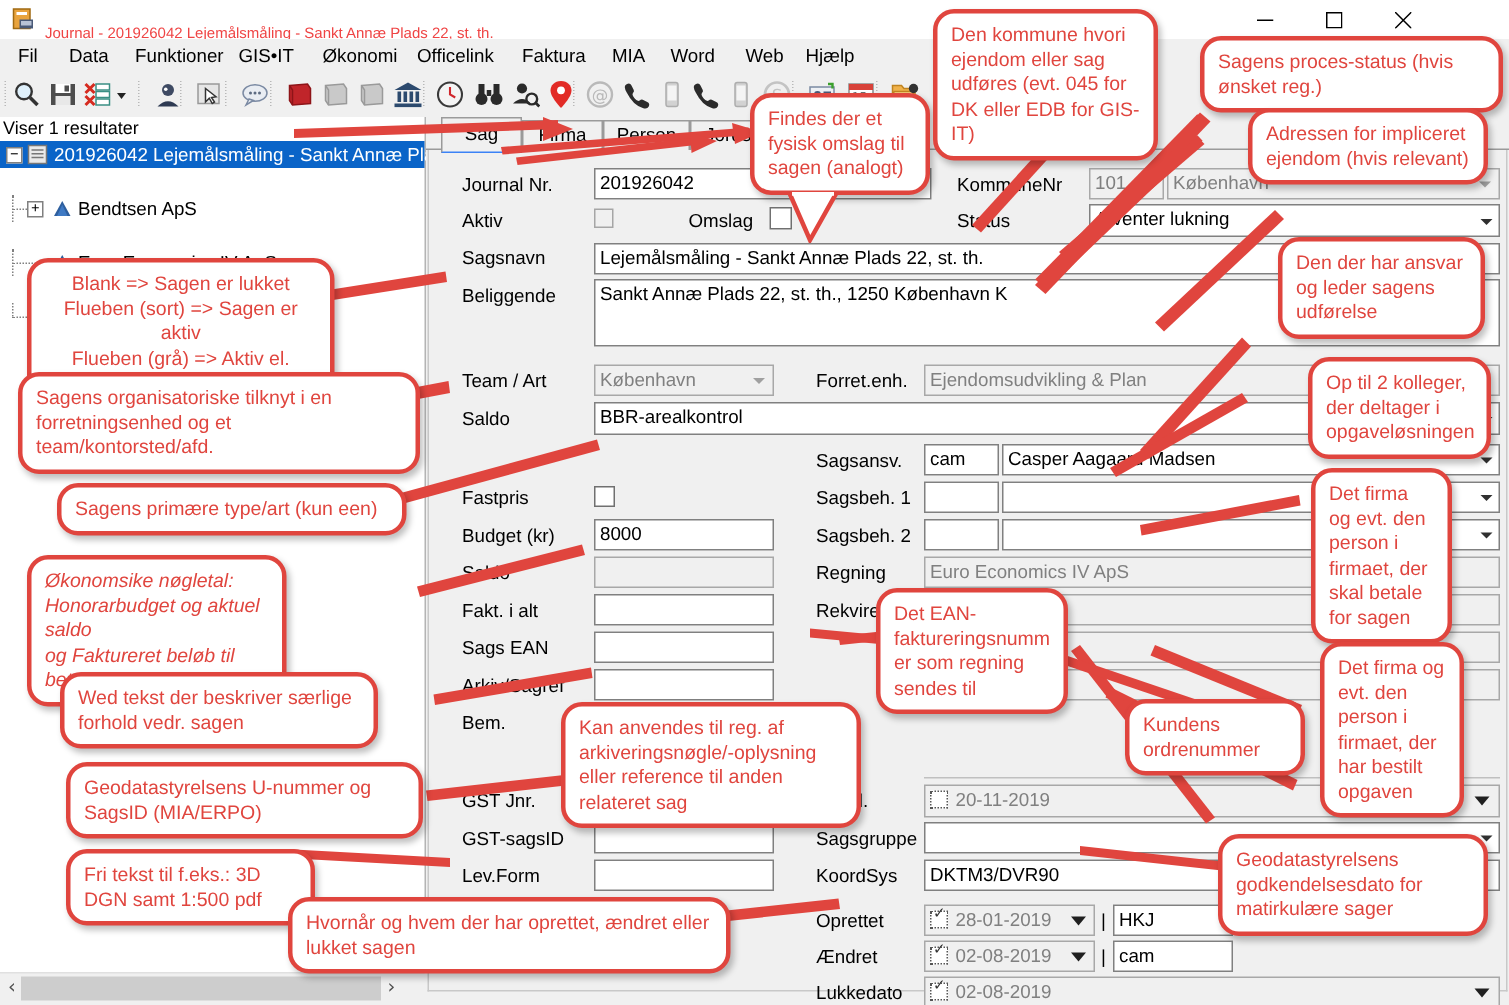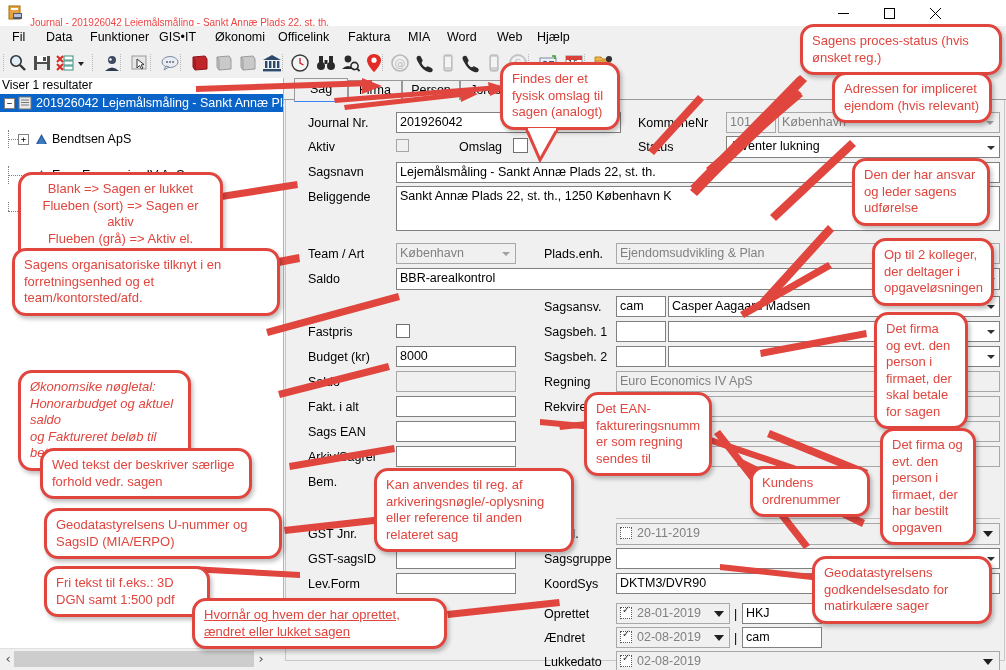--- a/index.html
+++ b/index.html
@@ -396,21 +396,21 @@
 
       <span class="lbl" style="left:22px;top:65px">Sagsnavn</span>
       <div class="fld" style="left:110px;top:62px;width:604px;height:21px">Lejemålsmåling - Sankt Annæ Plads 22, st. th.</div>
 
       <span class="lbl" style="left:22px;top:90px">Beliggende</span>
       <div class="fld" style="left:110px;top:86px;width:604px;height:45px">Sankt Annæ Plads 22, st. th., 1250 København K</div>
 
       <span class="lbl" style="left:22px;top:147px">Team / Art</span>
       <div class="fld ro" style="left:110px;top:143px;width:120px;height:21px">København</div>
       <span class="ddarrow dim" style="left:212px;top:145px"></span>
-      <span class="lbl" style="left:258px;top:147px">Plads.enh.</span>
+      <span class="lbl" style="left:258px;top:147px">Forret.enh.</span>
       <div class="fld ro" style="left:330px;top:143px;width:384px;height:21px">Ejendomsudvikling &amp; Plan</div>
       <span class="ddarrow dim" style="left:696px;top:145px"></span>
 
       <span class="lbl" style="left:22px;top:172px">Saldo</span>
       <div class="fld" style="left:110px;top:168px;width:604px;height:22px">BBR-arealkontrol</div>
       <span class="ddarrow" style="left:697px;top:171px"></span>
 
       <span class="lbl" style="left:258px;top:200px">Sagsansv.</span>
       <div class="fld" style="left:330px;top:196px;width:50px;height:21px">cam</div>
       <div class="fld" style="left:382px;top:196px;width:332px;height:21px">Casper Aagaard Madsen</div>
@@ -529,31 +529,33 @@
     <g stroke="#e0453e" stroke-width="5" fill="none">
       <path d="M800,78 L692,188"></path>
       <path d="M708,180 L800,92"></path>
     </g>
   </svg>
 
   <div class="anno" style="left:18px;top:172px;width:205px;text-align:center;">Blank =&gt; Sagen er lukket
 Flueben (sort) =&gt; Sagen er aktiv
 Flueben (grå) =&gt; Aktiv el. Lukket</div>
   <div class="anno" style="left:12px;top:248px;width:268px;">Sagens organisatoriske tilknyt i en forretningsenhed og et team/kontorsted/afd.</div>
+  <div class="anno" style="left:38px;top:322px;width:233px;">Sagens primære type/art (kun een)</div>
   <div class="anno" style="left:18px;top:370px;width:173px;font-style:italic;">Økonomsike nøgletal:
 Honorarbudget og aktuel saldo
 og Faktureret beløb til betaler</div>
   <div class="anno" style="left:40px;top:448px;width:212px;">Wed tekst der beskriver særlige forhold vedr. sagen</div>
   <div class="anno" style="left:44px;top:508px;width:238px;">Geodatastyrelsens U-nummer og SagsID (MIA/ERPO)</div>
   <div class="anno" style="left:44px;top:566px;width:166px;">Fri tekst til f.eks.: 3D DGN samt 1:500 pdf</div>
-  <div class="anno" style="left:192px;top:598px;width:255px;text-decoration:underline;">Hvornår og hvem der har oprettet, ændret eller lukket sagen</div>
+  <div class="anno" style="left:192px;top:598px;width:295px;">Hvornår og hvem der har oprettet, ændret eller lukket sagen</div>
   <div class="anno" style="left:374px;top:468px;width:200px;">Kan anvendes til reg. af arkiveringsnøgle/-oplysning eller reference til anden relateret sag</div>
   <div class="anno" style="left:584px;top:392px;width:128px;">Det EAN-faktureringsnumm er som regning sendes til</div>
   <div class="anno" style="left:750px;top:466px;width:120px;">Kundens ordrenummer</div>
   <div class="anno" style="left:500px;top:62px;width:120px;">Findes der et fysisk omslag til sagen (analogt)</div>
+  <div class="anno" style="left:622px;top:6px;width:150px;">Den kommune hvori ejendom eller sag udføres (evt. 045 for DK eller EDB for GIS-IT)</div>
   <div class="anno" style="left:800px;top:24px;width:202px;">Sagens proces-status (hvis ønsket reg.)</div>
   <div class="anno" style="left:832px;top:72px;width:160px;">Adressen for impliceret ejendom (hvis relevant)</div>
   <div class="anno" style="left:852px;top:158px;width:138px;">Den der har ansvar og leder sagens udførelse</div>
   <div class="anno" style="left:872px;top:238px;width:122px;">Op til 2 kolleger, der deltager i opgaveløsningen</div>
   <div class="anno" style="left:874px;top:312px;width:94px;">Det firma og evt. den person i firmaet, der skal betale for sagen</div>
   <div class="anno" style="left:880px;top:428px;width:96px;">Det firma og evt. den person i firmaet, der har bestilt opgaven</div>
   <div class="anno" style="left:812px;top:556px;width:180px;">Geodatastyrelsens godkendelsesdato for matirkulære sager</div>
 
   <div class="annotail" style="left:524px;top:128px;">
     <svg width="36" height="34" viewBox="0 0 36 34">

